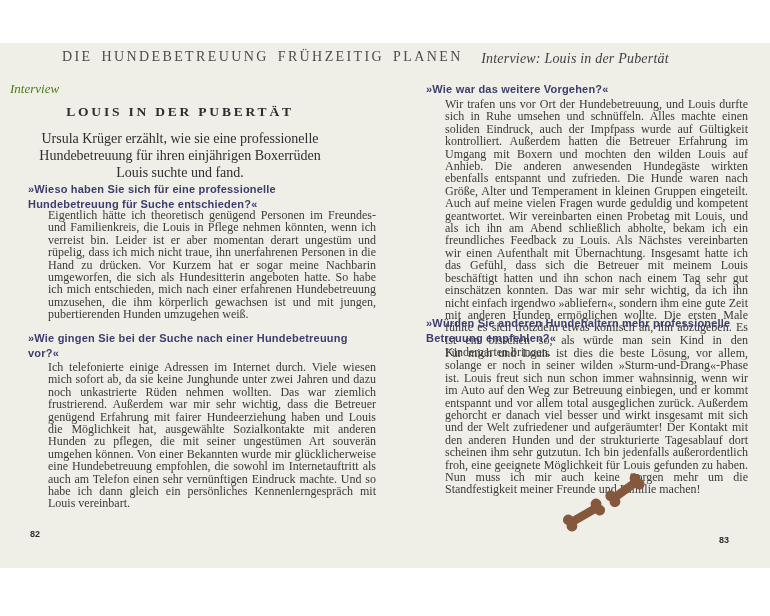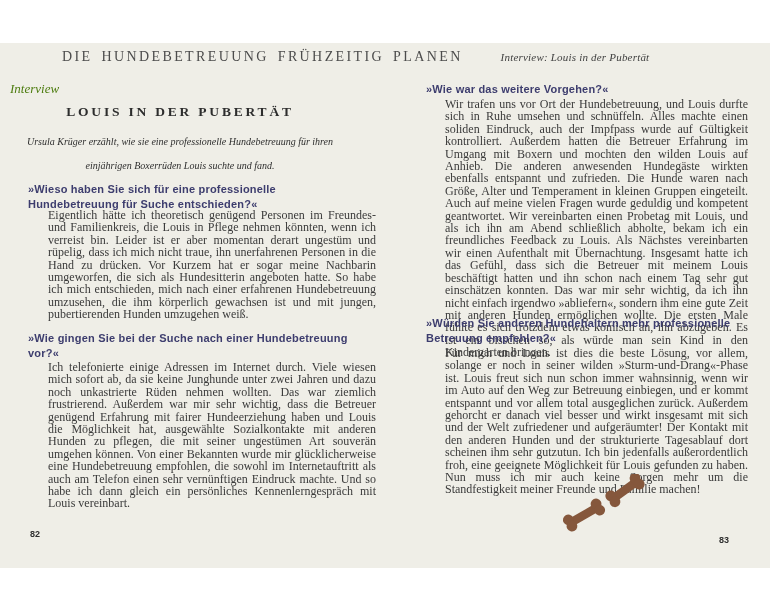--- a/index.html
+++ b/index.html
@@ -12,34 +12,34 @@
     position:absolute;left:0;top:43px;width:770px;height:525px;
     background:#efeee7;overflow:hidden;
   }
   .abs{position:absolute;}
   .running-head-left{
     left:62px;top:6px;
     font-size:14px;letter-spacing:2.4px;word-spacing:3px;color:#4c4c4c;
   }
   .running-head-right{
     left:425px;top:8px;width:300px;text-align:center;
-    font-style:italic;font-size:11px;color:#3f3f3f;letter-spacing:0.2px;
+    font-style:italic;font-size:14px;color:#3f3f3f;letter-spacing:0.2px;
   }
   .kicker{
     left:10px;top:38px;width:340px;
     font-style:italic;font-size:13px;color:#4d7c0f;
   }
   .page-title{
     left:10px;top:61px;width:340px;text-align:center;
     font-family:Liberation Serif, serif;
     font-weight:700;font-size:13.5px;letter-spacing:2.8px;color:#2d2d2d;
   }
   .page-subtitle{
     left:22px;top:87px;width:316px;text-align:center;
-    font-style:italic;font-size:10px;line-height:24px;color:#2e2e2e;
+    font-size:14px;line-height:17px;color:#2e2e2e;
   }
   .question{
     font-family:"Liberation Sans","DejaVu Sans",sans-serif;
     font-weight:700;font-size:11px;line-height:14.5px;
     color:#3d3d6e;letter-spacing:0.2px;
   }
   .answer{
     font-size:12px;line-height:12.4px;text-align:justify;color:#3a3a3a;
   }
   .q1{left:28px;top:139px;width:336px;}

